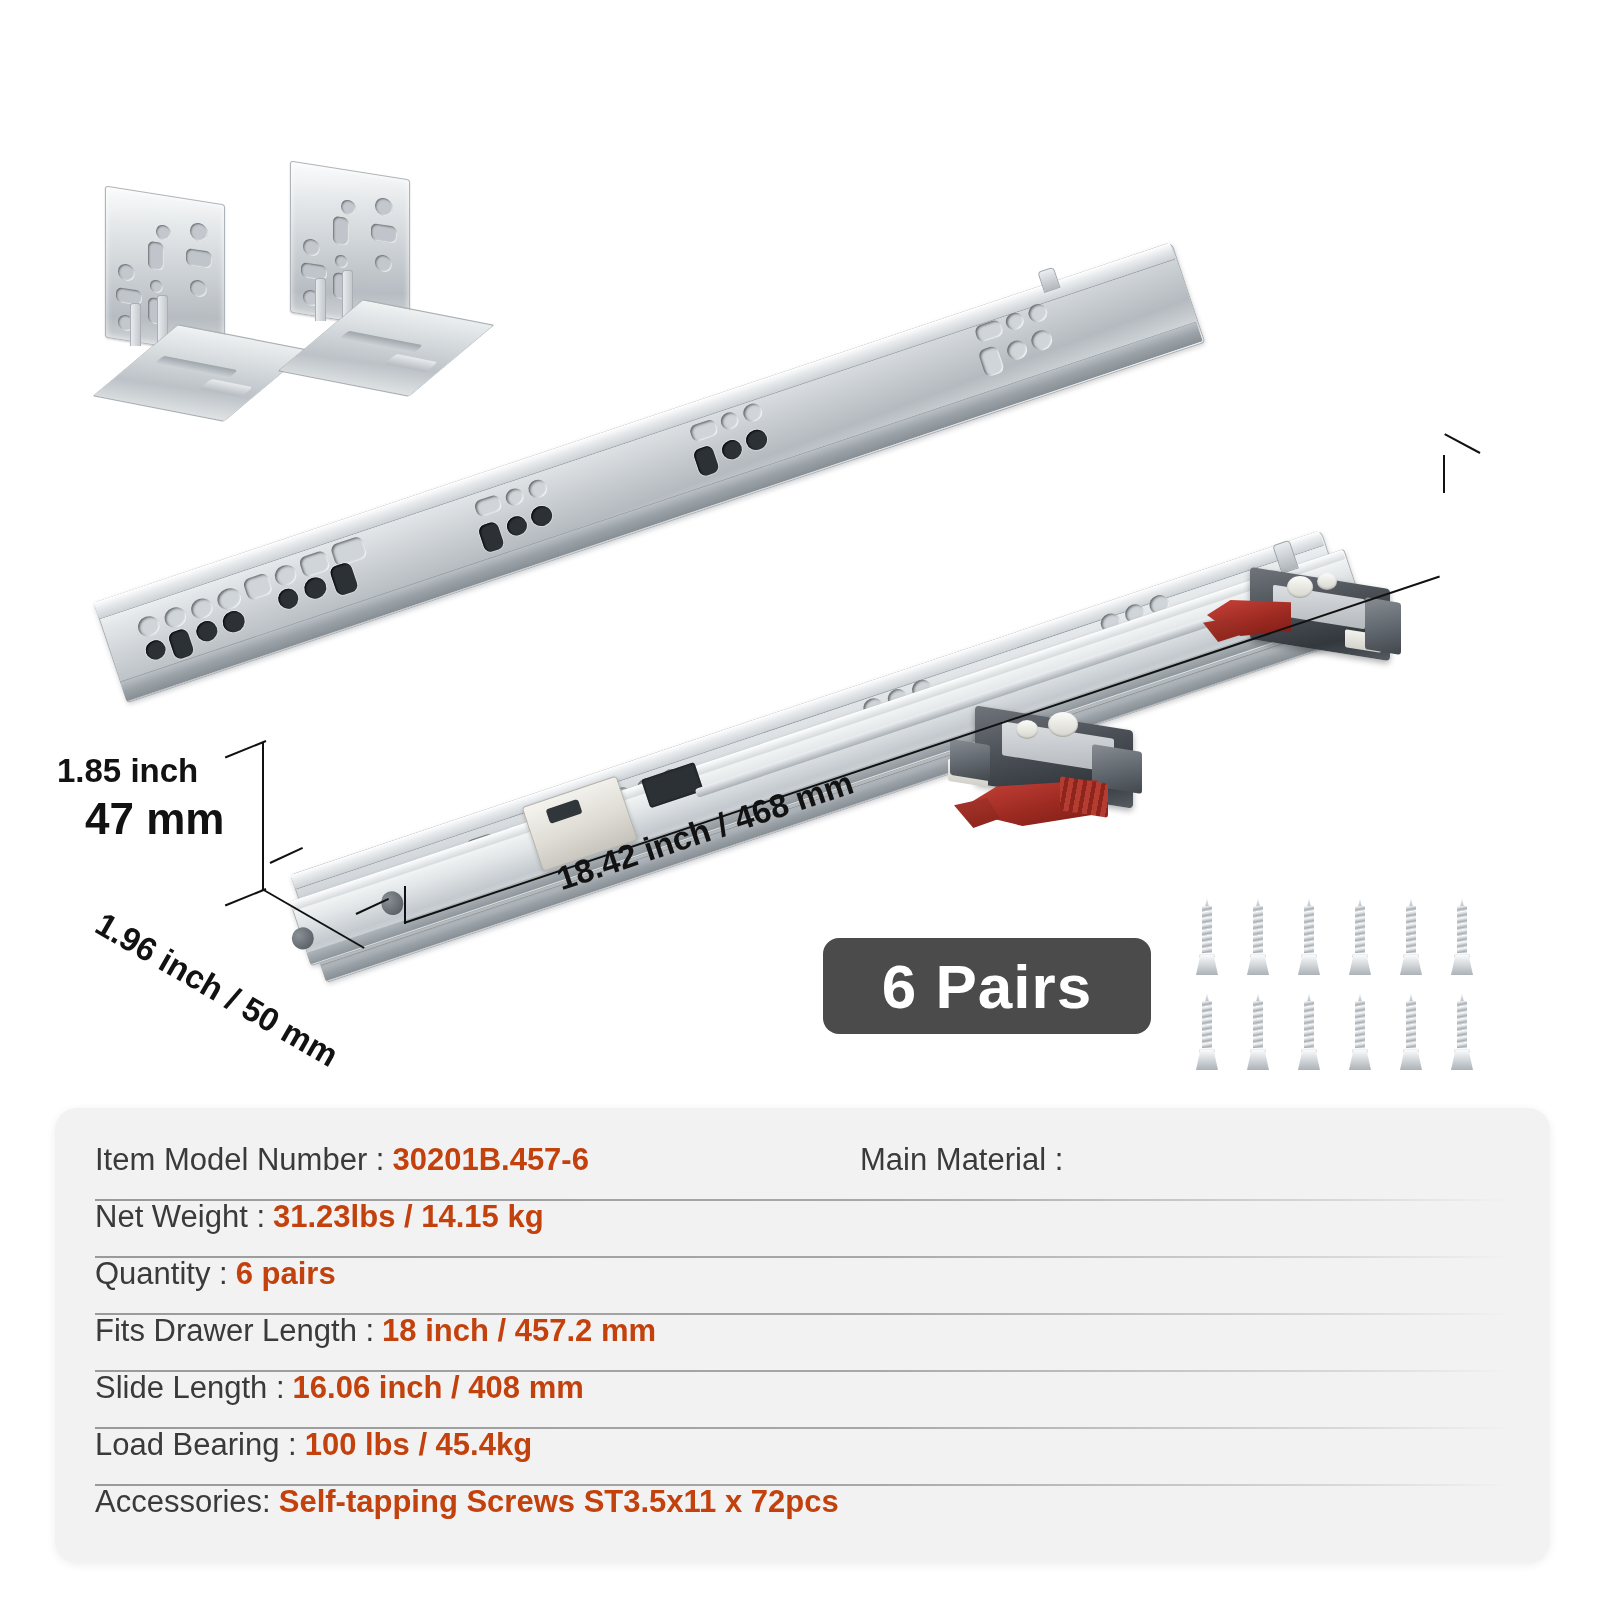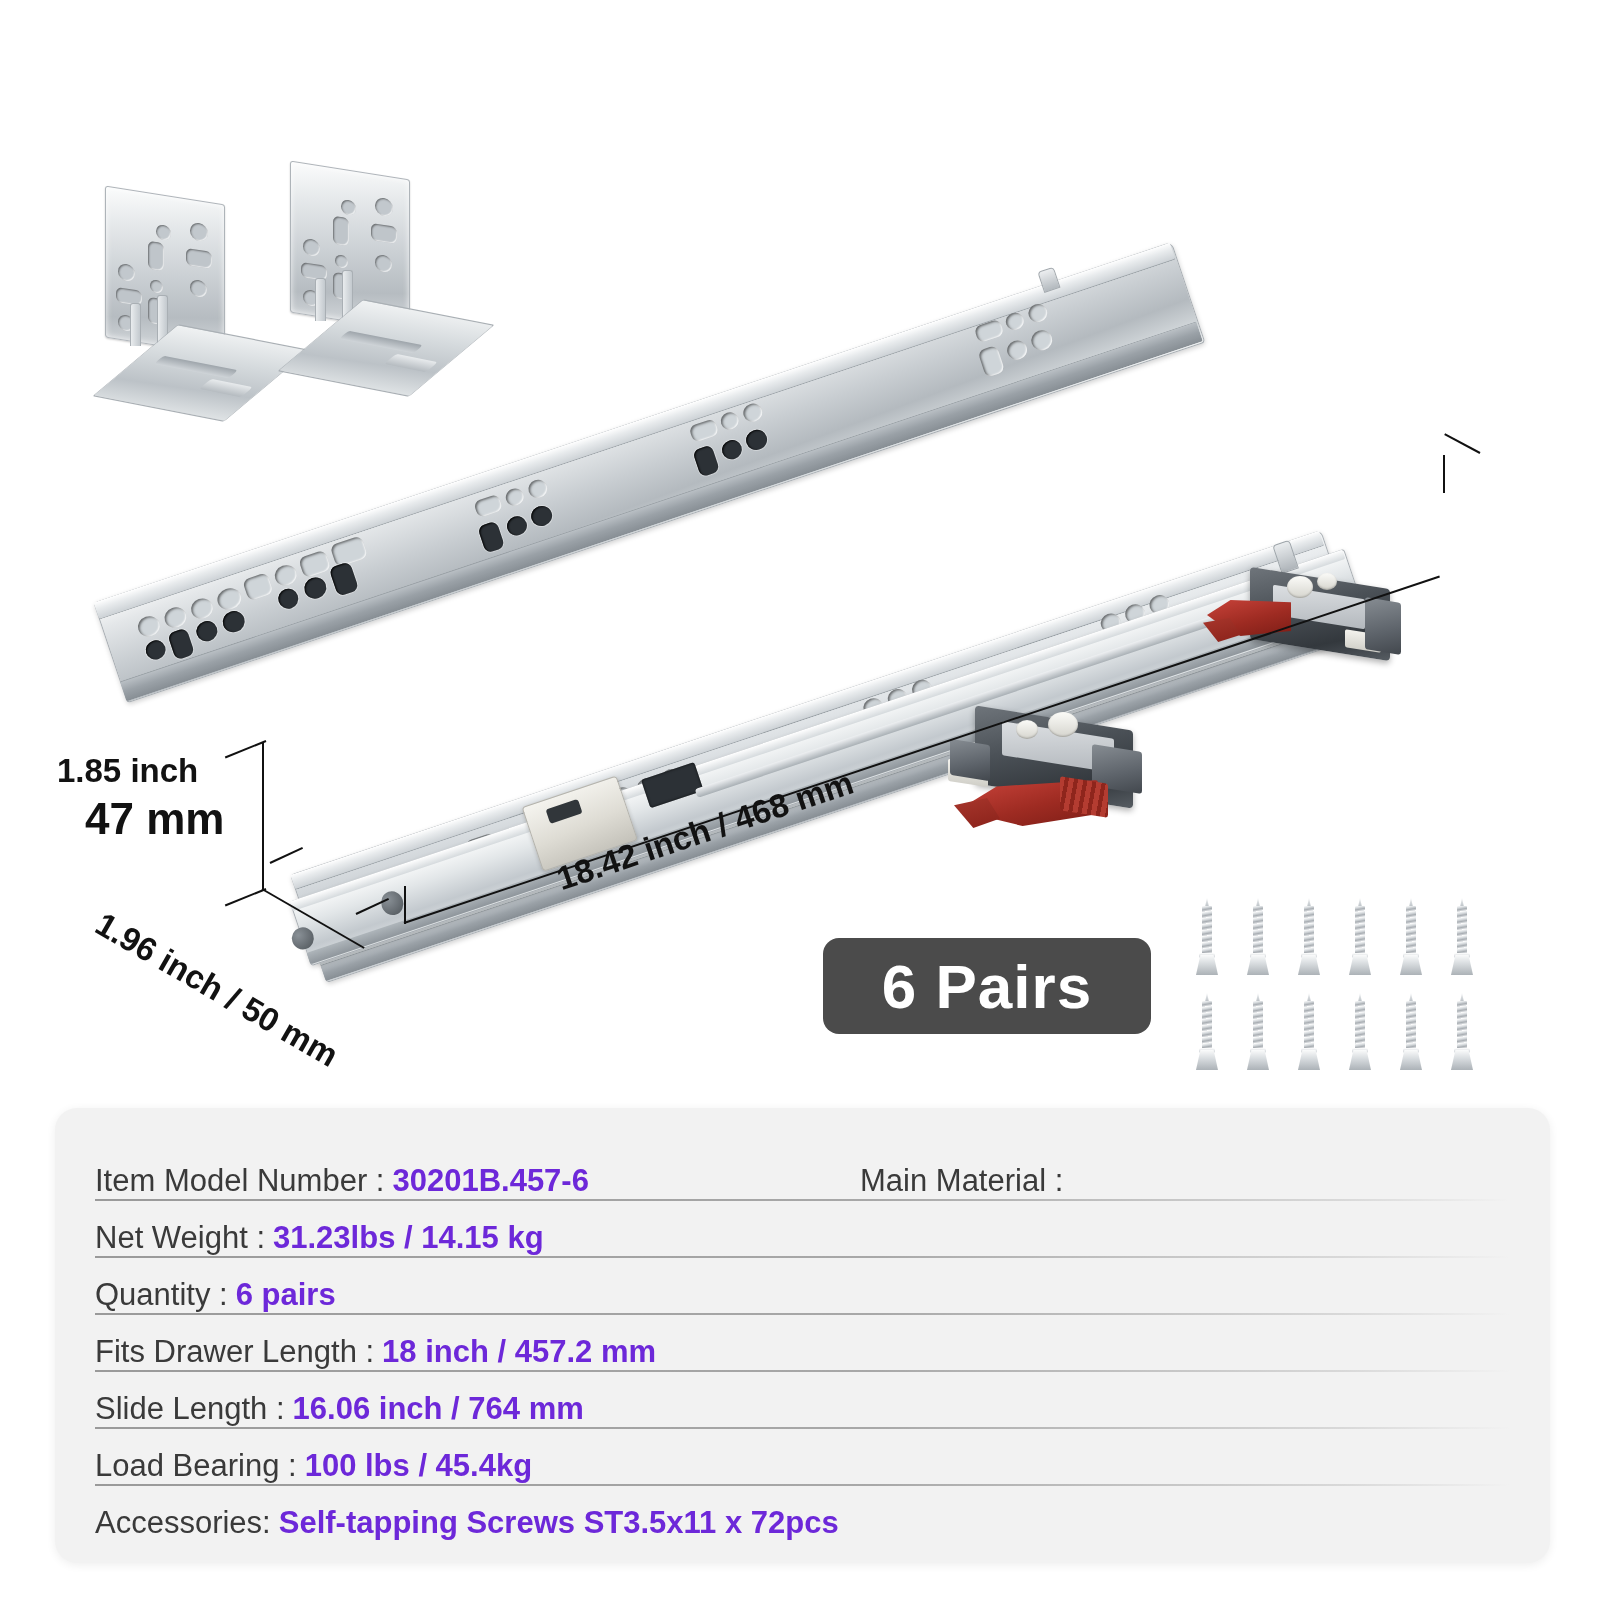--- a/index.html
+++ b/index.html
@@ -104,28 +104,28 @@
     font-family:"Liberation Sans", sans-serif;
   }
 
   
   #spec-card{
     position:absolute;left:55px;top:1108px;width:1495px;height:455px;
     background:#f2f2f2;border-radius:22px;
     box-shadow:0 2px 10px rgba(0,0,0,.07);
     overflow:hidden;
   }
-  .spec-row{position:relative;height:57px;display:flex;align-items:flex-end;}
+  .spec-row{position:relative;height:57px;display:flex;align-items:flex-start;}
   .spec-row + .spec-row::before{
     content:"";position:absolute;left:40px;top:0;width:1415px;height:1.5px;
     background:linear-gradient(90deg,#9a9a9a 0%,#a8a8a8 55%,#d8d8d8 88%,rgba(216,216,216,0) 100%);
   }
   .spec-inner{display:flex;align-items:baseline;padding-left:40px;}
   .spec-label{font-size:31px;color:#3a3a3a;white-space:nowrap;}
-  .spec-value{font-size:31px;font-weight:bold;color:#6d28d9;white-space:nowrap;margin-left:8px;margin-top:24px;}
+  .spec-value{font-size:31px;font-weight:bold;color:#c2410c;white-space:nowrap;margin-left:8px;}
   .spec-right{position:absolute;left:805px;display:flex;align-items:baseline;}
   #spec-list{padding-top:34px;}
 </style>
 </head>
 <body>
 
 <div id="stage">
 
   <div id="photo">
 
@@ -442,21 +442,21 @@
       <div class="spec-row">
         <div class="spec-inner">
           <span class="spec-label">Fits Drawer Length :</span>
           <span class="spec-value">18 inch / 457.2 mm</span>
         </div>
       </div>
 
       <div class="spec-row">
         <div class="spec-inner">
           <span class="spec-label">Slide Length :</span>
-          <span class="spec-value">16.06 inch / 764 mm</span>
+          <span class="spec-value">16.06 inch / 408 mm</span>
         </div>
       </div>
 
       <div class="spec-row">
         <div class="spec-inner">
           <span class="spec-label">Load Bearing :</span>
           <span class="spec-value">100 lbs / 45.4kg</span>
         </div>
       </div>
 

